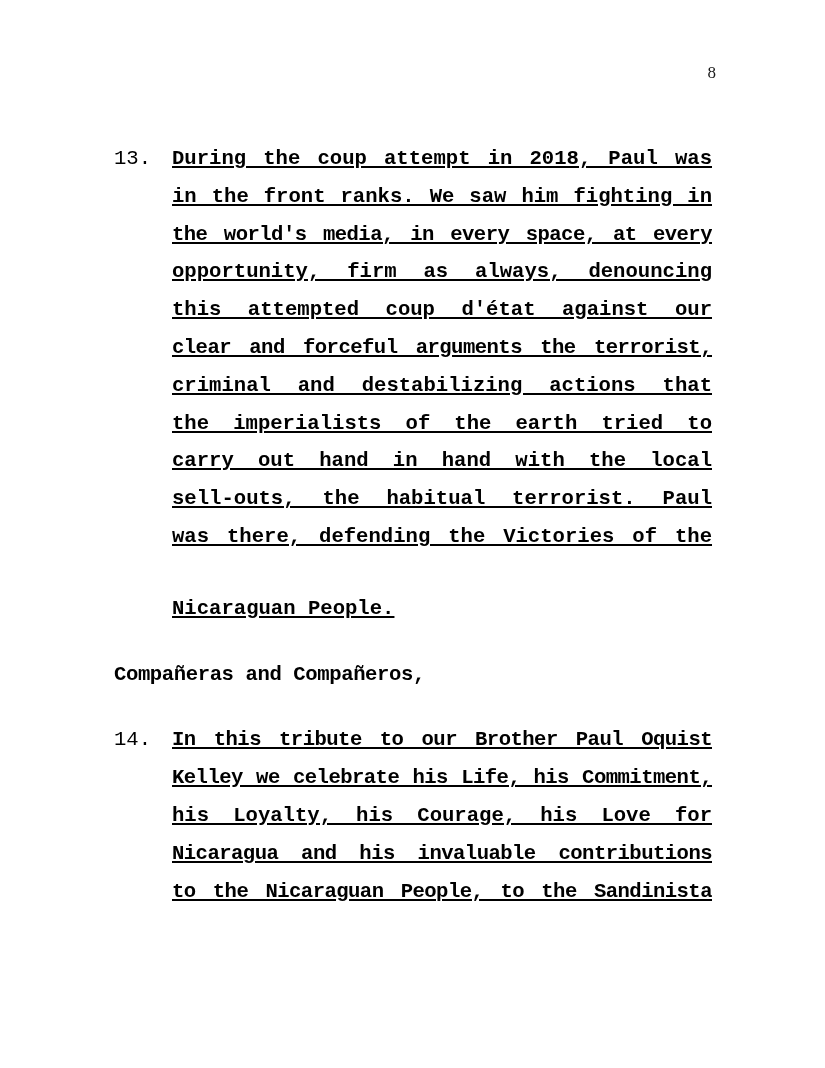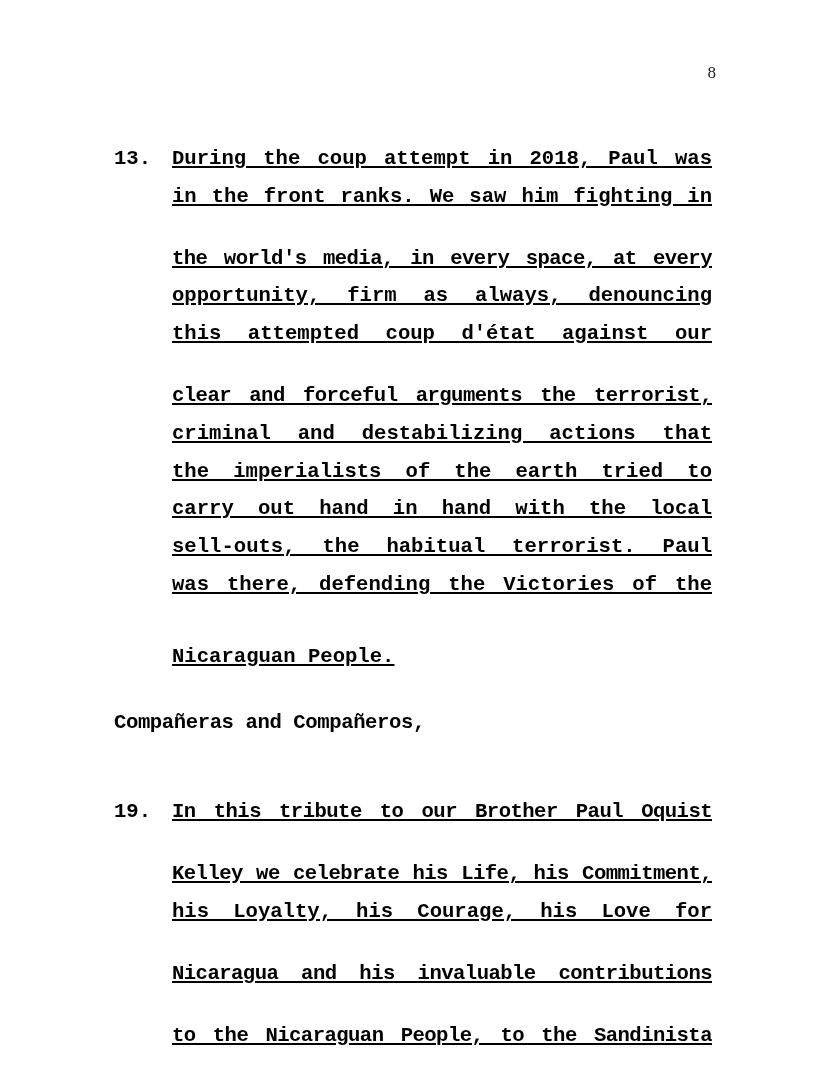--- a/index.html
+++ b/index.html
@@ -58,21 +58,21 @@
     -webkit-font-smoothing: none;
   }
 
   .numbered-para .para-number {
     position: absolute;
     left: 0;
     top: 0;
     width: 48px;
     text-align: left;
     font-size: 20.6px;
-    font-weight: bold;
+    font-weight: normal;
     line-height: 37.8px;
   }
 
   
   .para-body {
     margin: 0;
   }
 
   .jline {
     display: block;
@@ -88,21 +88,20 @@
 
   .jline.last {
     text-align: left;
     text-align-last: left;
     margin-top: 34px;
   }
 
   
   .jline.condensed {
     letter-spacing: -0.55px;
-    margin-top: 24px;
   }
 
   
   .salutation {
     font-size: 20.6px;
     font-weight: bold;
     line-height: 37.8px;
     letter-spacing: -0.4px;
     white-space: pre;
   }
@@ -142,21 +141,21 @@
         </div>
     </div>
 
     <div class="para-gap-large"></div>
 
     <div class="salutation">Compañeras and Compañeros,</div>
 
     <div class="para-gap-small"></div>
 
     <div class="numbered-para">
-      <span class="para-number">19.</span>
+      <span class="para-number">14.</span>
       <div class="para-body">
           <span class="jline condensed">In this tribute to our Brother Paul Oquist</span>
           <span class="jline condensed">Kelley we celebrate his Life, his Commitment,</span>
           <span class="jline">his Loyalty, his Courage, his Love for</span>
           <span class="jline condensed">Nicaragua and his invaluable contributions</span>
           <span class="jline condensed">to the Nicaraguan People, to the Sandinista</span>
         </div>
     </div>
 
   </div>

